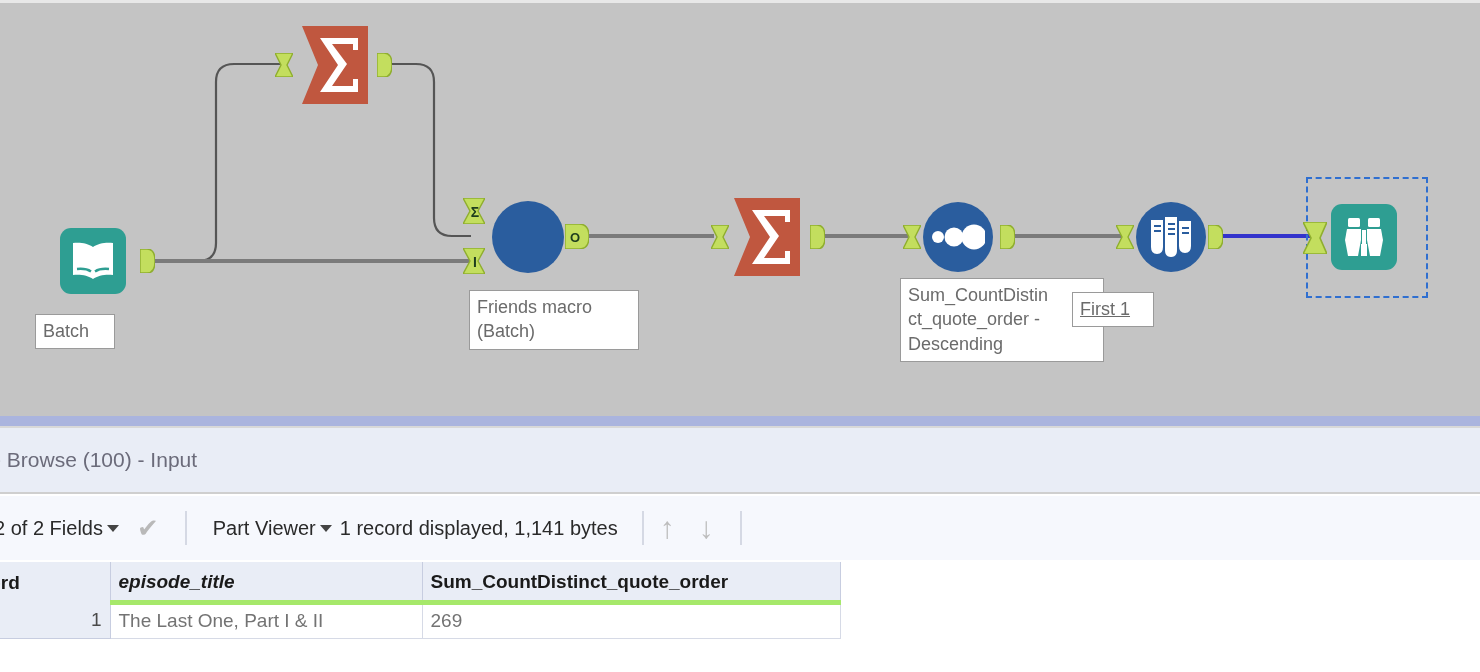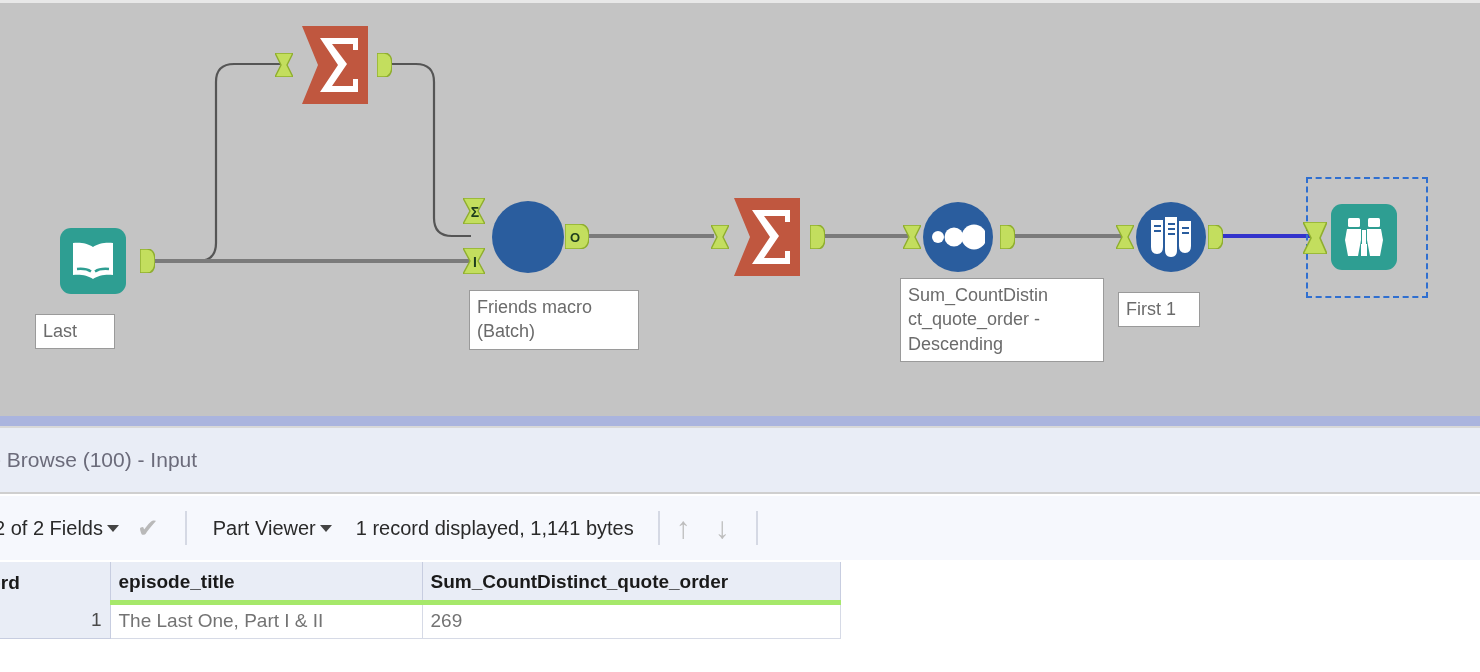--- a/index.html
+++ b/index.html
@@ -201,21 +201,21 @@
           <path d="M39 29 C34 28.5 28 29.5 25 31.5" stroke="#2e9e92" stroke-width="2.4" fill="none"></path>
         </svg>
       </div>
     </div>
 
     <div class="port" style="left:140px; top:249px;">
       <svg width="15" height="24" viewBox="0 0 15 24">
         <path d="M0,0 L7,0 Q15,0 15,12 Q15,24 7,24 L0,24 Z" fill="#c3de5e" stroke="#8fae2e" stroke-width="1.4"></path>
       </svg>
     </div>
-    <div class="anno" style="left:35px; top:314px; width:80px;">Last</div>
+    <div class="anno" style="left:35px; top:314px; width:80px;">Batch</div>
 
     <div class="port" style="left:275px; top:53px;">
       <svg width="18" height="24" viewBox="0 0 18 24">
         <path d="M0,0 L12,0 L18,0 L12,12 L18,24 L12,24 L0,24 L6,12 Z" fill="#c3de5e" stroke="#8fae2e" stroke-width="1.4"></path>
       </svg>
     </div>
     <div class="node" style="left:296px; top:26px;">
       <div class="node-sigma">
         <svg width="78" height="78" viewBox="0 0 78 78">
           <path d="M6,0 L72,0 L72,78 L6,78 L22,39 Z" fill="#c0573f"></path>
@@ -314,21 +314,21 @@
           <rect x="34" y="10" width="7" height="2" fill="#2a5d9e"></rect>
           <rect x="34" y="15" width="7" height="2" fill="#2a5d9e"></rect>
         </svg>
       </div>
     </div>
     <div class="port" style="left:1208px; top:225px;">
       <svg width="15" height="24" viewBox="0 0 15 24">
         <path d="M0,0 L7,0 Q15,0 15,12 Q15,24 7,24 L0,24 Z" fill="#c3de5e" stroke="#8fae2e" stroke-width="1.4"></path>
       </svg>
     </div>
-    <div class="anno" style="left:1118px; top:292px; width:82px;">First 1</div>
+    <div class="anno" style="left:1072px; top:292px; width:82px;text-decoration:underline;">First 1</div>
 
     <div class="selection-box" style="left:1306px; top:177px; width:122px; height:121px;"></div>
     <div class="port" style="left:1303px; top:222px;">
       <svg width="24" height="32" viewBox="0 0 24 32">
         <path d="M0,0 L16,0 L24,0 L17,16 L24,32 L16,32 L0,32 L8,16 Z" fill="#c3de5e" stroke="#8fae2e" stroke-width="1.6"></path>
       </svg>
     </div>
     <div class="node" style="left:1331px; top:204px;">
       <div class="node-sq teal">
         <svg width="44" height="42" viewBox="0 0 44 42">
@@ -356,34 +356,34 @@
       <div class="tb-item" style="margin-left:-6px;">
         <span>2 of 2 Fields</span>
         <span class="tb-caret"></span>
       </div>
       <span class="tb-check" style="margin-left:14px;">✔</span>
       <div class="tb-divider" style="margin-left:26px; margin-right:26px;"></div>
       <div class="tb-item">
         <span>Part Viewer</span>
         <span class="tb-caret"></span>
       </div>
-      <span class="tb-item" style="margin-left:20px;">1 record displayed, 1,141 bytes</span>
+      <span class="tb-item" style="margin-left:4px;">1 record displayed, 1,141 bytes</span>
       <div class="tb-divider" style="margin-left:24px; margin-right:16px;"></div>
       <span class="tb-arrow">↑</span>
       <span class="tb-arrow" style="margin-left:24px;">↓</span>
       <div class="tb-divider" style="margin-left:26px;"></div>
     </div>
 
     <div class="grid">
       <div class="grid-topline"></div>
       <table class="data">
         <thead>
           <tr>
             <th class="rec" style="width:150px;">ecord</th>
-            <th class="datacol" style="width:312px;">episode_title</th>
+            <th class="datacol" style="width:312px;font-style:italic;">episode_title</th>
             <th class="datacol" style="width:418px;">Sum_CountDistinct_quote_order</th>
           </tr>
         </thead>
         <tbody>
           <tr>
             <td class="rec">1</td>
             <td>The Last One, Part I &amp; II</td>
             <td>269</td>
           </tr>
         </tbody>

